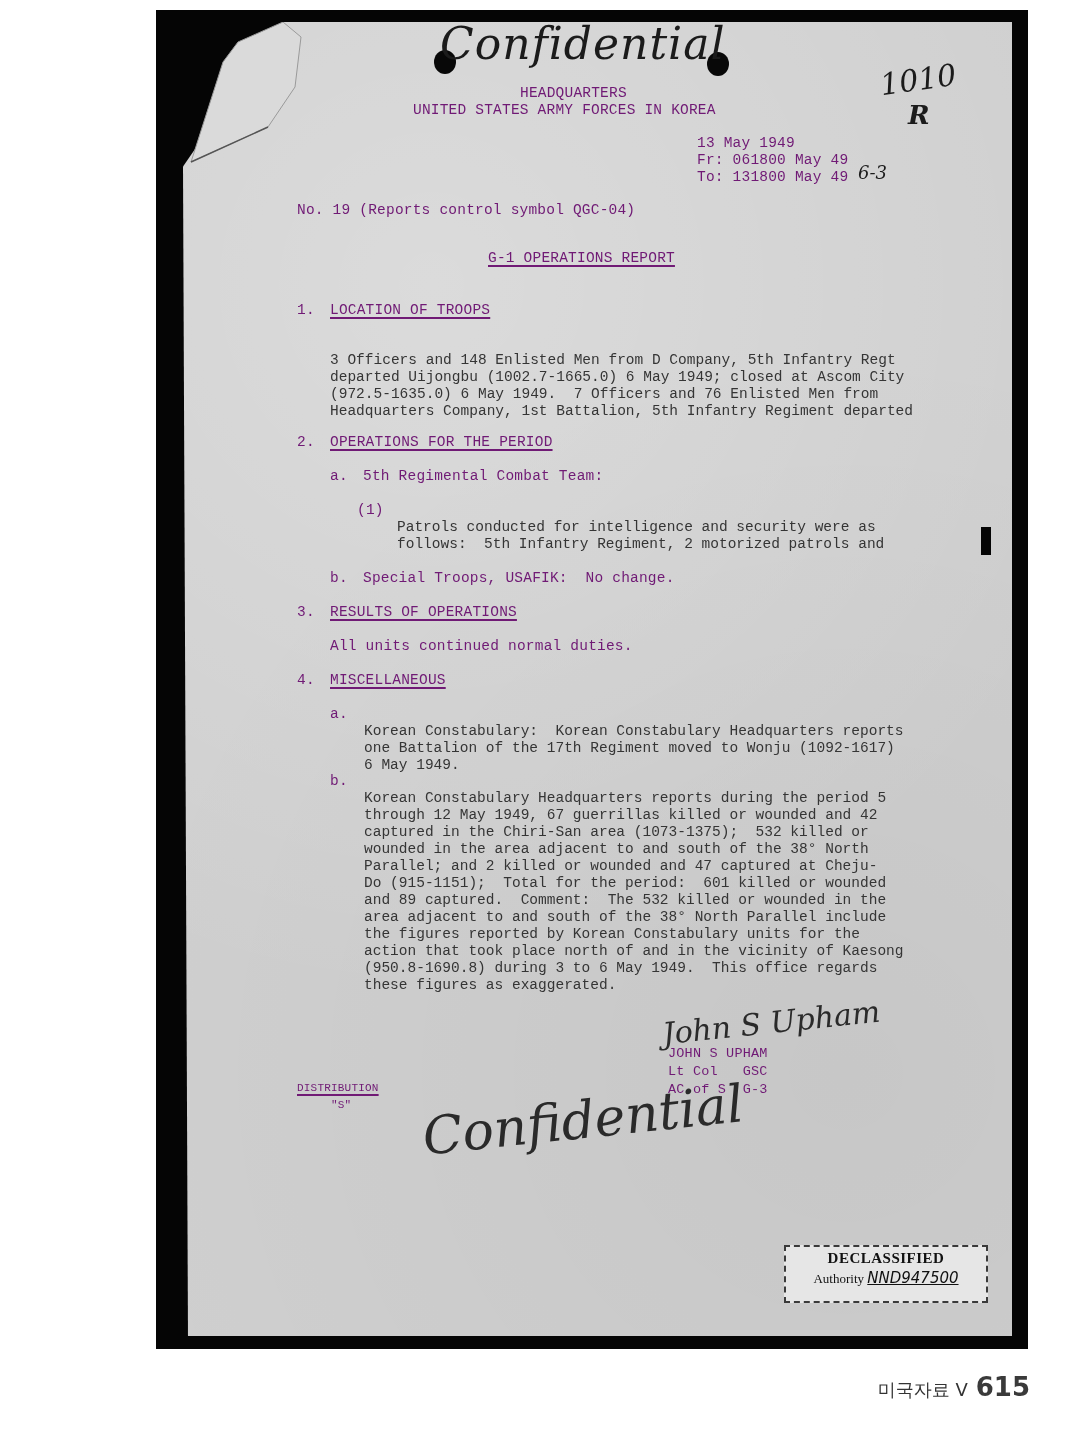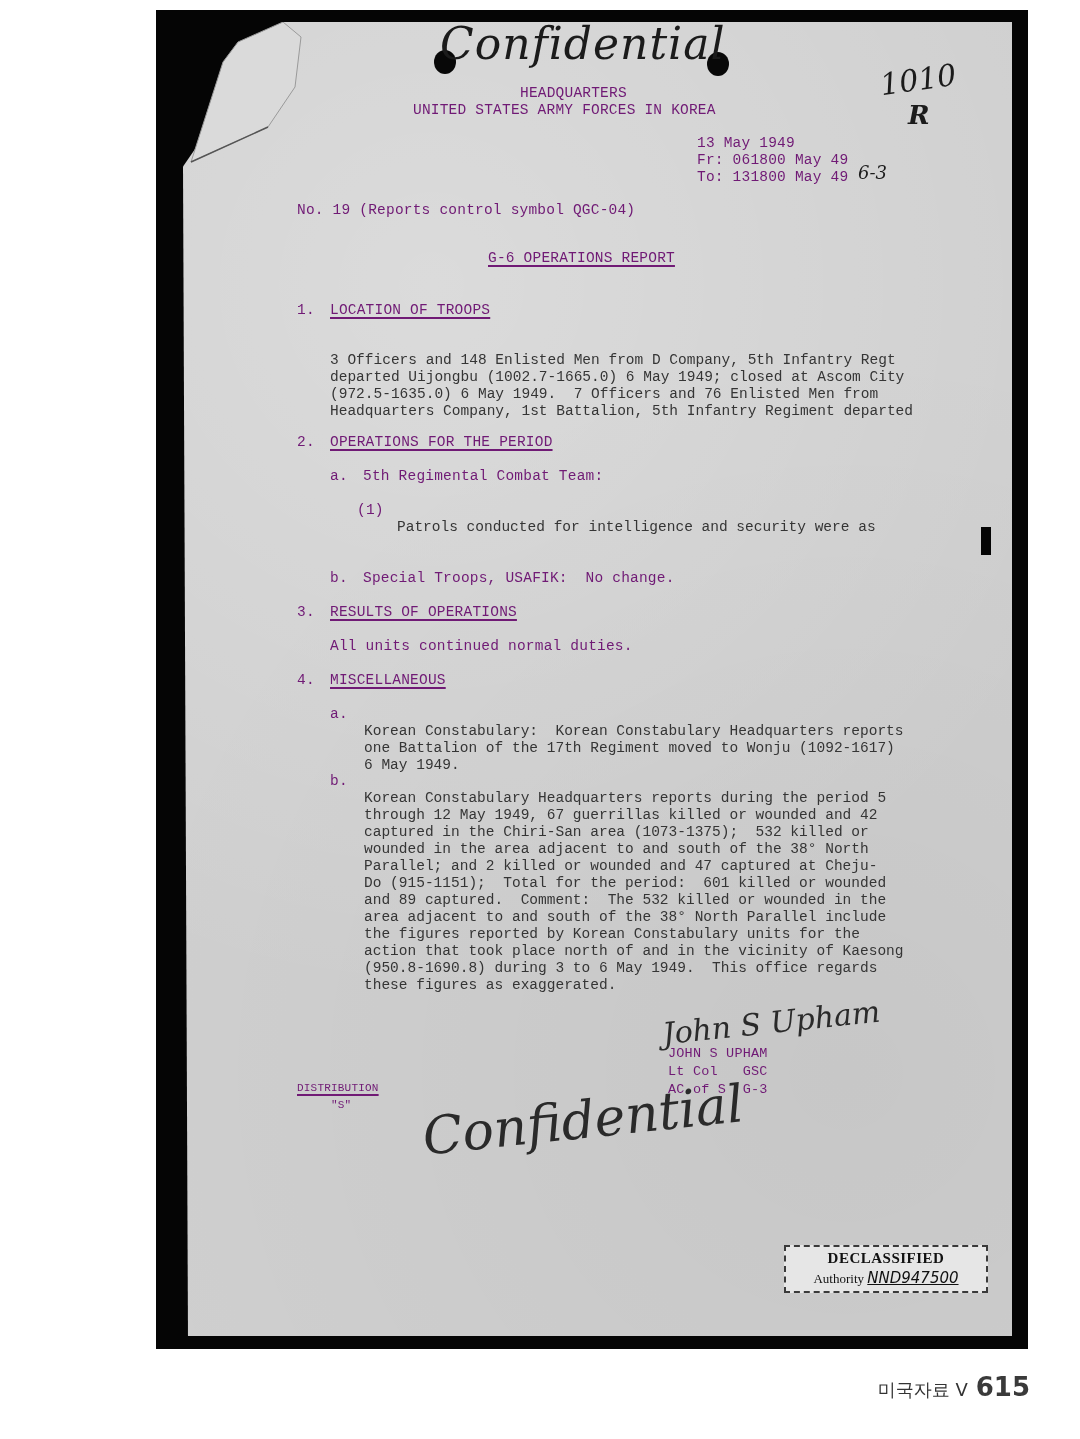--- a/index.html
+++ b/index.html
@@ -29,21 +29,21 @@
     .abs { position: absolute; white-space: pre; }
     .typed { font-size: 14.5px; letter-spacing: 0.2px; color: #701a75; line-height: 17px; }
     .hand { font-family: "DejaVu Serif", serif; font-style: italic; color: #1b1b1b; }
     .u { text-decoration: underline; text-decoration-thickness: 1.5px; text-underline-offset: 3px; }
 
     .hole { position: absolute; width: 22px; height: 24px; border-radius: 50%; background: #080808; }
 
     .para { position: absolute; font-size: 14.5px; line-height: 17px; color: #353535; white-space: pre; }
 
     .stamp {
-      position: absolute; left: 784px; top: 1245px; width: 204px; height: 48px;
+      position: absolute; left: 784px; top: 1245px; width: 204px; height: 58px;
       background: #e6e6e6; border: 2px dashed #3a3a3a;
       font-family: "Liberation Serif", "DejaVu Serif", serif; text-align: center;
     }
     .stamp .t1 { font-weight: bold; font-size: 15px; color: #111; margin-top: 3px; letter-spacing: 0.5px; }
     .stamp .t2 { font-size: 13px; color: #111; margin-top: 2px; }
     .stamp .t2 .auth { font-family: "DejaVu Sans", sans-serif; font-style: italic; text-decoration: underline; font-size: 15px; }
 
     .footer { position: absolute; right: 50px; top: 1372px; font-family: "DejaVu Sans", sans-serif; color: #333; font-size: 18px; }
     .footer .pg { font-weight: bold; font-size: 26px; margin-left: 8px; color: #3a3a3a; }
   </style>
@@ -69,35 +69,35 @@
 <div class="abs hand" style="left:880px; top:62px; font-size:30px; transform:rotate(-8deg);">1010</div>
 <div class="abs hand" style="left:908px; top:100px; font-size:26px; font-weight:bold;">R</div>
 <div class="abs hand" style="left:858px; top:162px; font-size:18px;">6-3</div>
 
 <div class="abs typed" style="left:697px; top:135px;">13 May 1949</div>
 <div class="abs typed" style="left:697px; top:152px;">Fr: 061800 May 49</div>
 <div class="abs typed" style="left:697px; top:169px;">To: 131800 May 49</div>
 
 <div class="abs typed" style="left:297px; top:202px;">No. 19 (Reports control symbol QGC-04)</div>
 
-<div class="abs typed u" style="left:488px; top:250px;">G-6 OPERATIONS REPORT</div>
+<div class="abs typed u" style="left:488px; top:250px;">G-1 OPERATIONS REPORT</div>
 
 <div class="abs typed" style="left:297px; top:302px;">1.</div>
 <div class="abs typed u" style="left:330px; top:302px;">LOCATION OF TROOPS</div>
 <div class="para" style="left:330px; top:335px;">
 <div>3 Officers and 148 Enlisted Men from D Company, 5th Infantry Regt</div><div>departed Uijongbu (1002.7-1665.0) 6 May 1949; closed at Ascom City</div><div>(972.5-1635.0) 6 May 1949.  7 Officers and 76 Enlisted Men from</div><div>Headquarters Company, 1st Battalion, 5th Infantry Regiment departed</div>
 </div>
 
 <div class="abs typed" style="left:297px; top:434px;">2.</div>
 <div class="abs typed u" style="left:330px; top:434px;">OPERATIONS FOR THE PERIOD</div>
 <div class="abs typed" style="left:330px; top:468px;">a.</div>
 <div class="abs typed" style="left:363px; top:468px;">5th Regimental Combat Team:</div>
 <div class="abs typed" style="left:357px; top:502px;">(1)</div>
 <div class="para" style="left:397px; top:502px;">
-<div>Patrols conducted for intelligence and security were as</div>
+<div>Patrols conducted for intelligence and security were as</div><div>follows:  5th Infantry Regiment, 2 motorized patrols and</div>
 </div>
 <div class="abs typed" style="left:330px; top:570px;">b.</div>
 <div class="abs typed" style="left:363px; top:570px;">Special Troops, USAFIK:  No change.</div>
 
 <div class="abs typed" style="left:297px; top:604px;">3.</div>
 <div class="abs typed u" style="left:330px; top:604px;">RESULTS OF OPERATIONS</div>
 <div class="abs typed" style="left:330px; top:638px;">All units continued normal duties.</div>
 
 <div class="abs typed" style="left:297px; top:672px;">4.</div>
 <div class="abs typed u" style="left:330px; top:672px;">MISCELLANEOUS</div>

